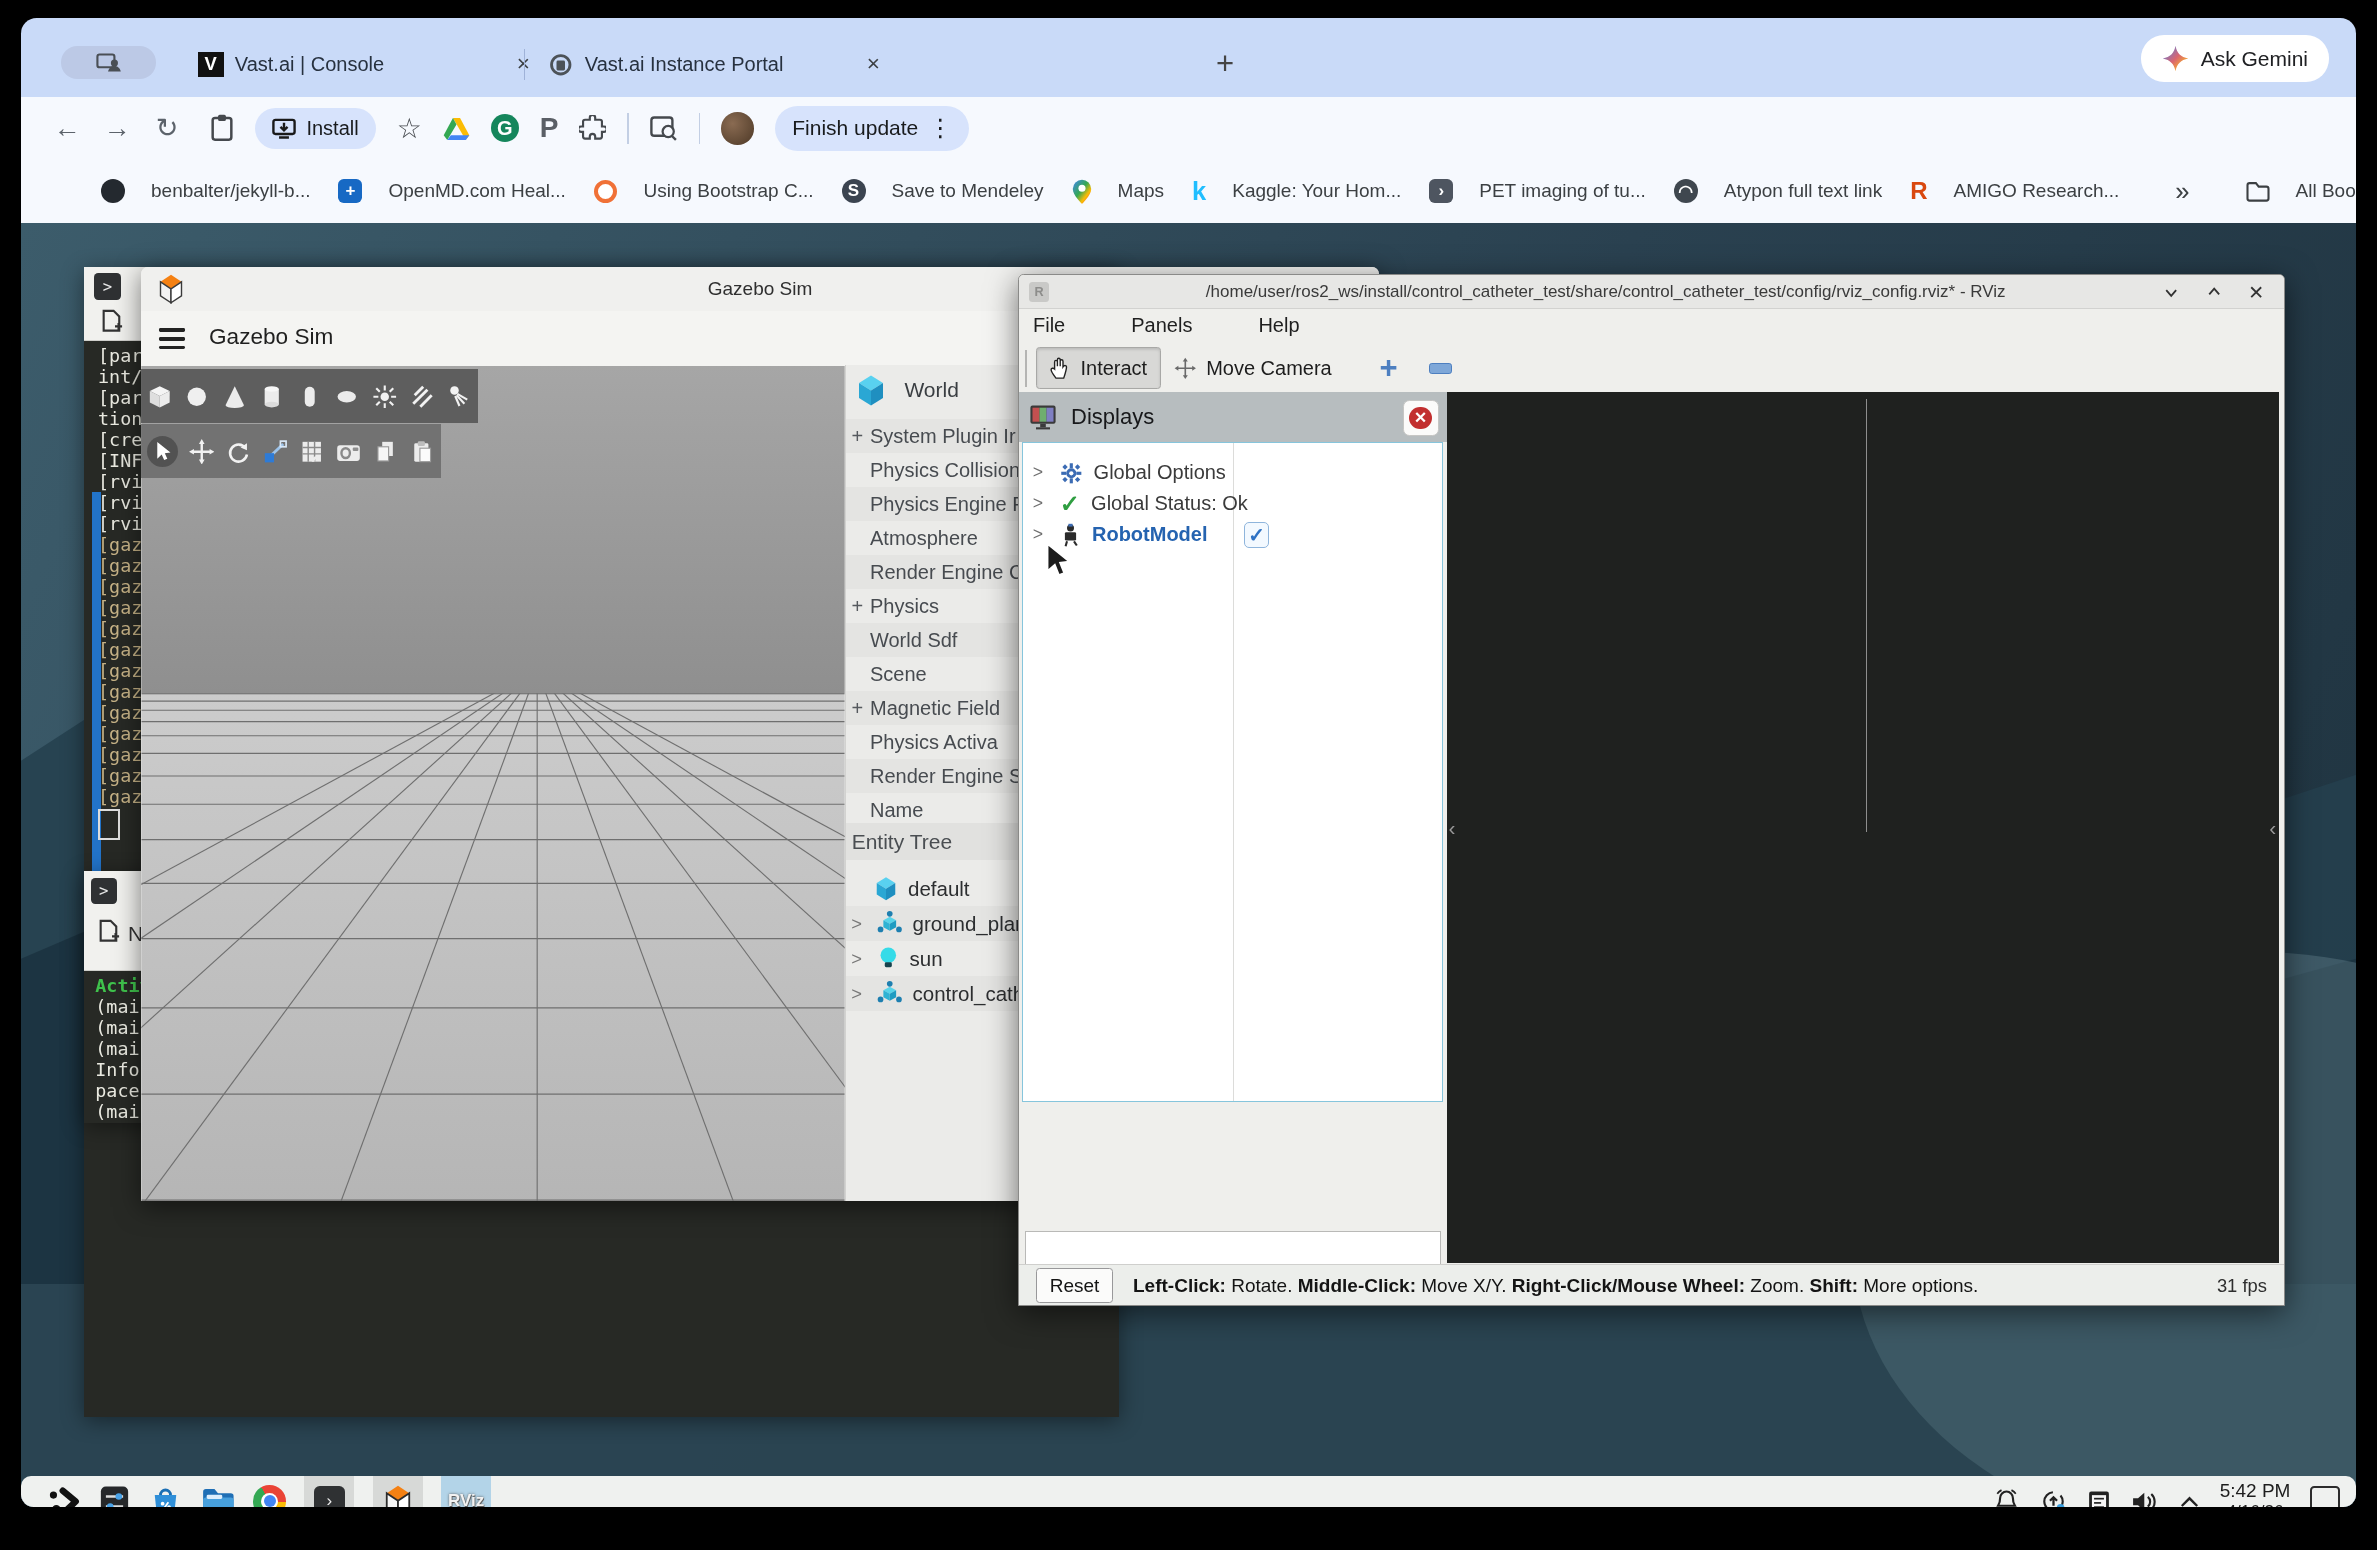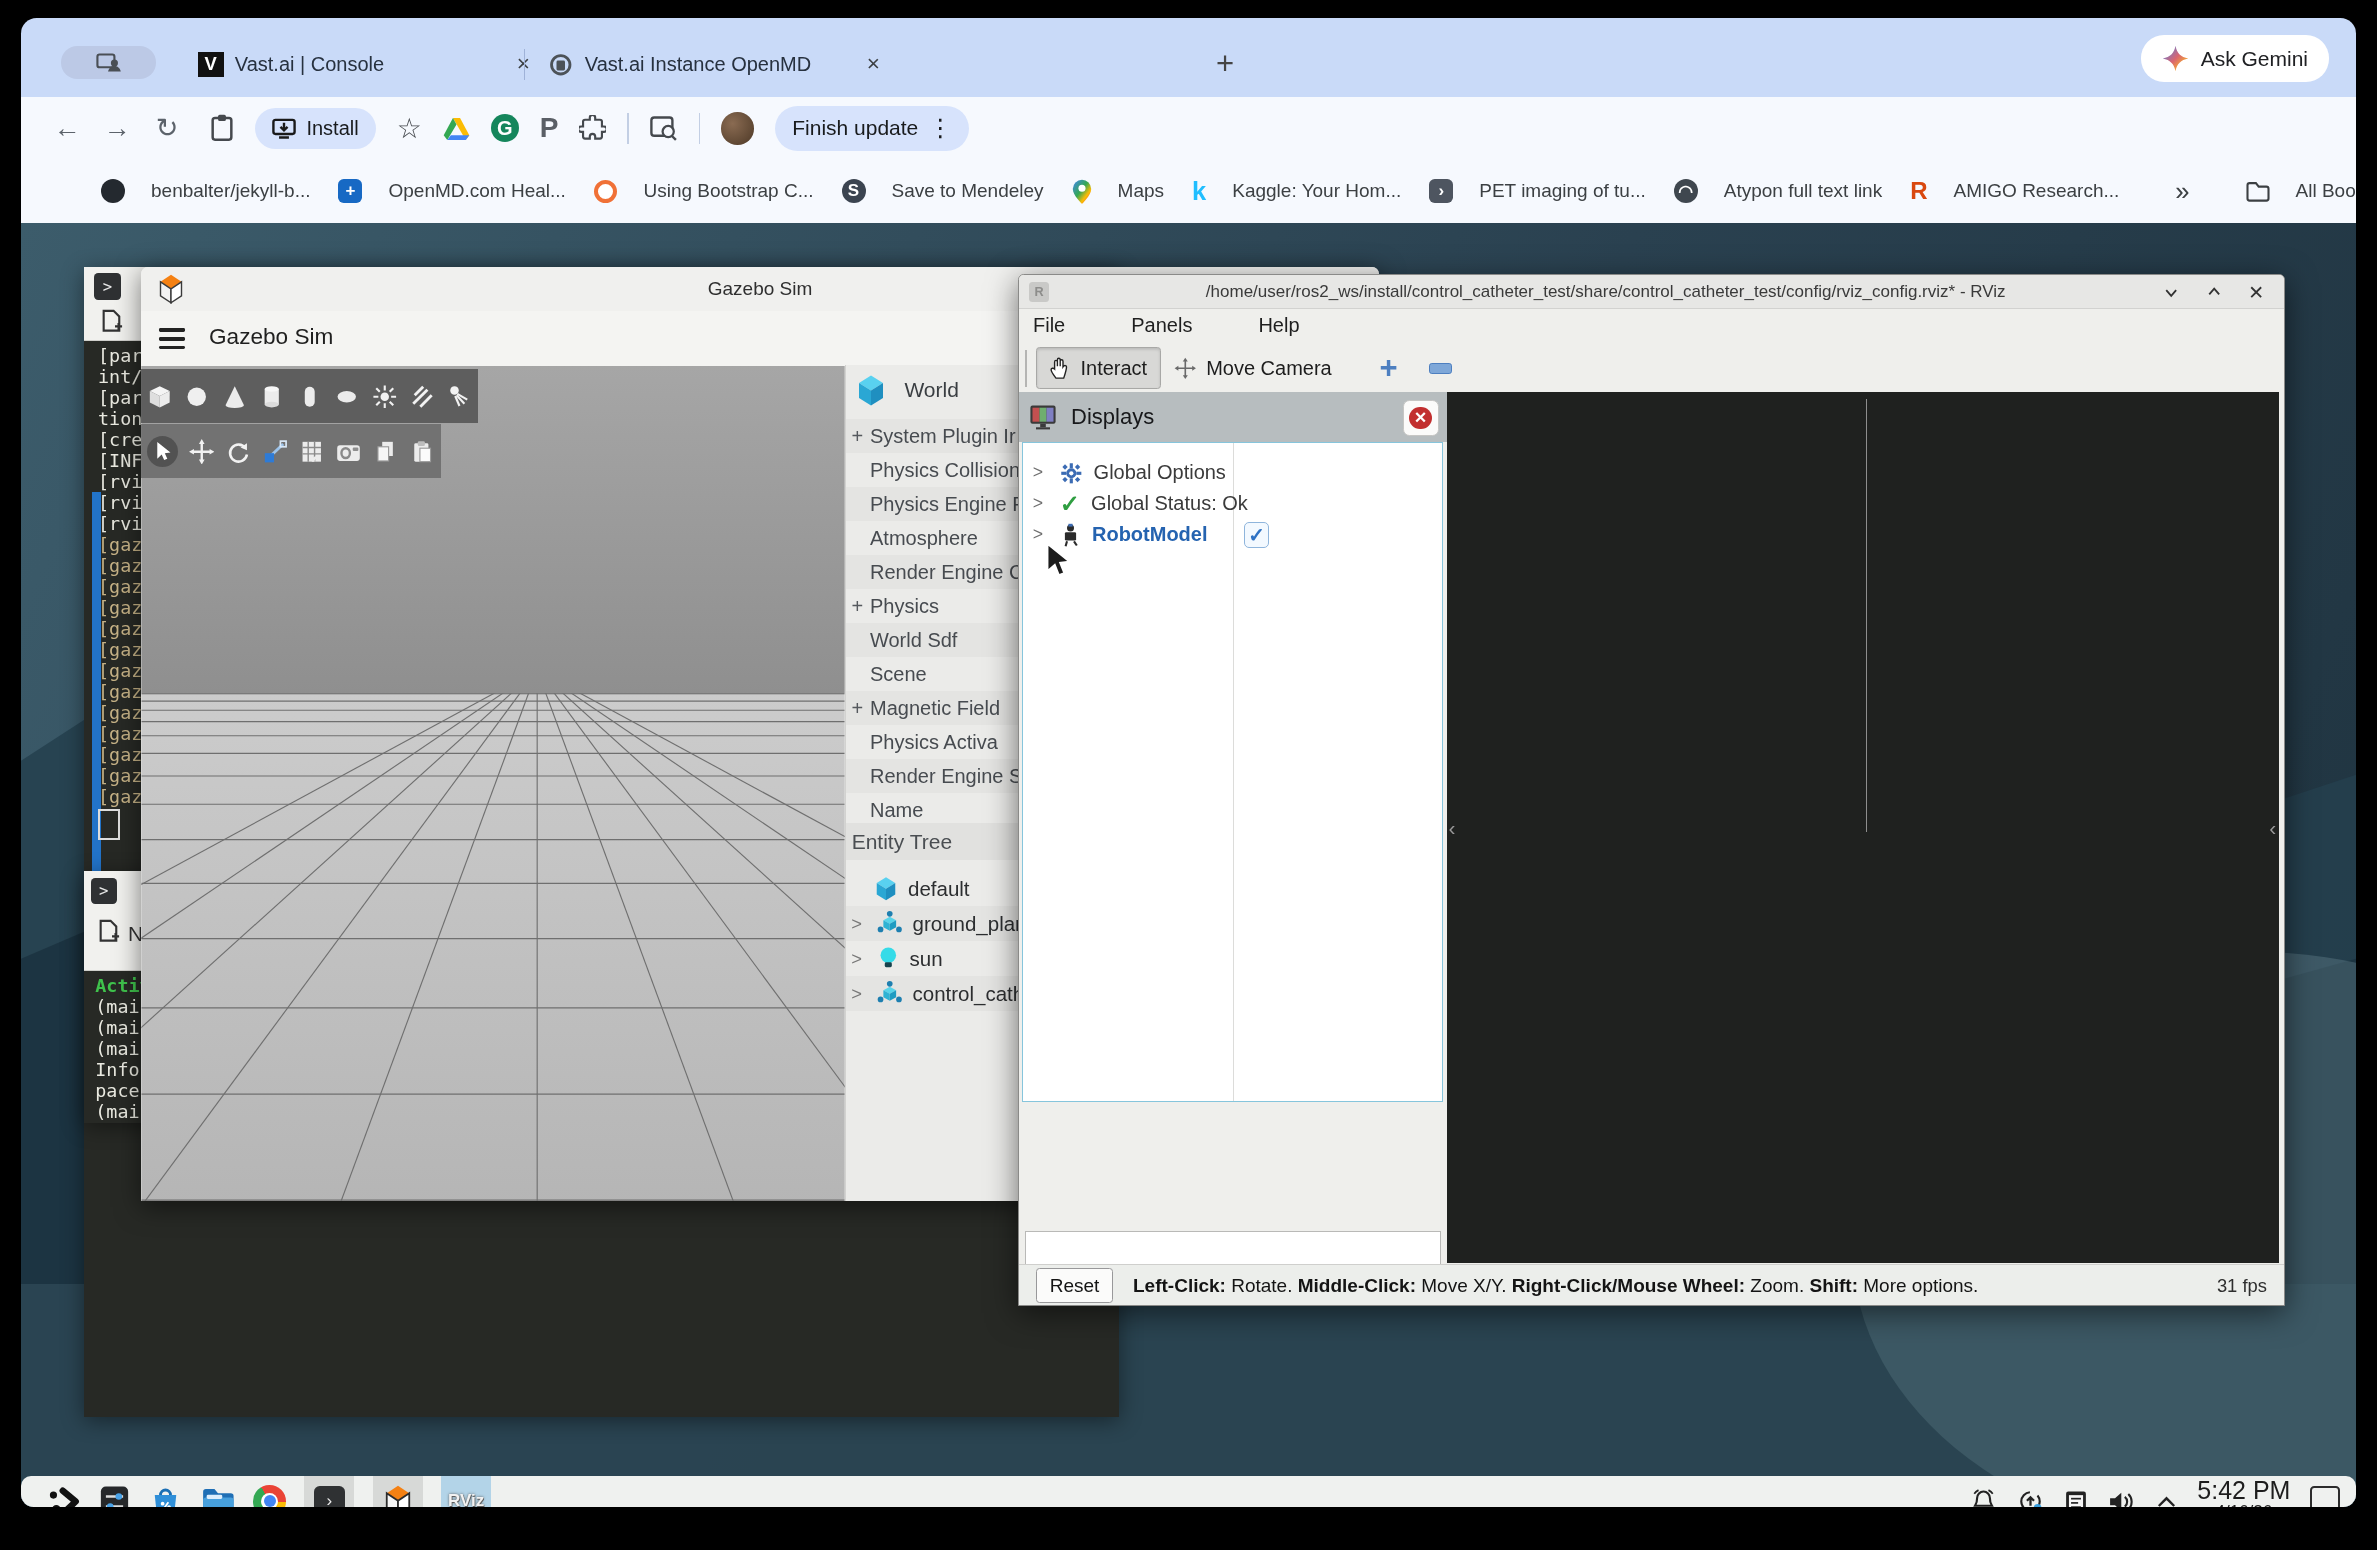--- a/index.html
+++ b/index.html
@@ -139,21 +139,21 @@
 
   
   .taskbar{position:absolute;left:0;top:1253px;width:2335px;height:50px;background:var(--taskbar,#eff1ef);
            z-index:30;display:flex;align-items:center;border-radius:10px 10px 12.7px 12.7px;}
   .tb-left{display:flex;align-items:center;gap:18.4px;padding-left:25.5px;}
   .tile{height:50px;width:50px;display:flex;align-items:center;justify-content:center;}
   .tile.open{background:#d7d9d7;}
   .tile.active{background:#b3d4e8;}
   .tb-right{margin-left:auto;display:flex;align-items:center;gap:20px;padding-right:15.6px;}
   .clock{text-align:center;color:#1d1d1d;line-height:21px;}
-  .clock .t1{font-size:25px;}
+  .clock .t1{font-size:19px;}
   .clock .t2{font-size:17px;}
   .showdesk{width:30px;height:30px;border:2.1px solid #2c2c2c;border-radius:4.2px;box-sizing:border-box;
             display:flex;align-items:flex-end;justify-content:center;}
 
   .mousecursor{position:absolute;z-index:50;}
 </style>
 </head>
 <body>
 
 <div class="screen">
@@ -172,21 +172,21 @@
         <span style="width:25.5px;height:25.5px;background:#111;color:#fff;display:flex;align-items:center;justify-content:center;font-weight:bold;font-size:18.4px;">V</span>
         <span>Vast.ai | Console</span>
         <span class="close">×</span>
       </div>
       <div class="tabsep" style="left:503px;"></div>
       <div class="tab" style="left:513px;width:332px;">
         <svg width="25.5" height="25.5" viewBox="0 0 36 36">
           <circle cx="18" cy="18" r="13" fill="none" stroke="#4c5258" stroke-width="4"></circle>
           <rect x="12" y="12" width="12" height="14" rx="2" fill="#4c5258"></rect>
         </svg>
-        <span>Vast.ai Instance OpenMD</span>
+        <span>Vast.ai Instance Portal</span>
         <span class="close">×</span>
       </div>
       <div class="newtab" style="left:1195px;">+</div>
 
       <div class="gemini">
         <svg width="27" height="27" viewBox="0 0 36 36">
           <defs>
               <linearGradient id="gg" x1="0" y1="0" x2="1" y2="1">
             <stop offset="0" stop-color="#4285f4"></stop>
                 <stop offset="0.5" stop-color="#d96570"></stop>

